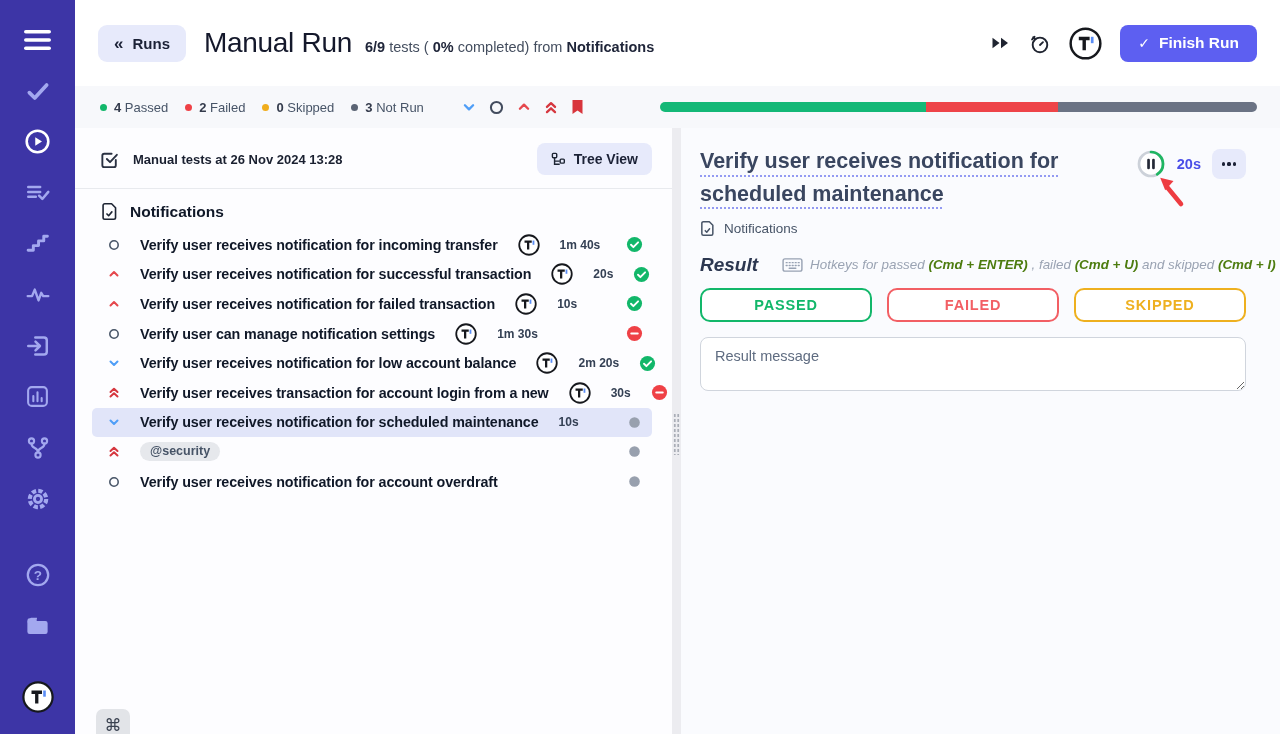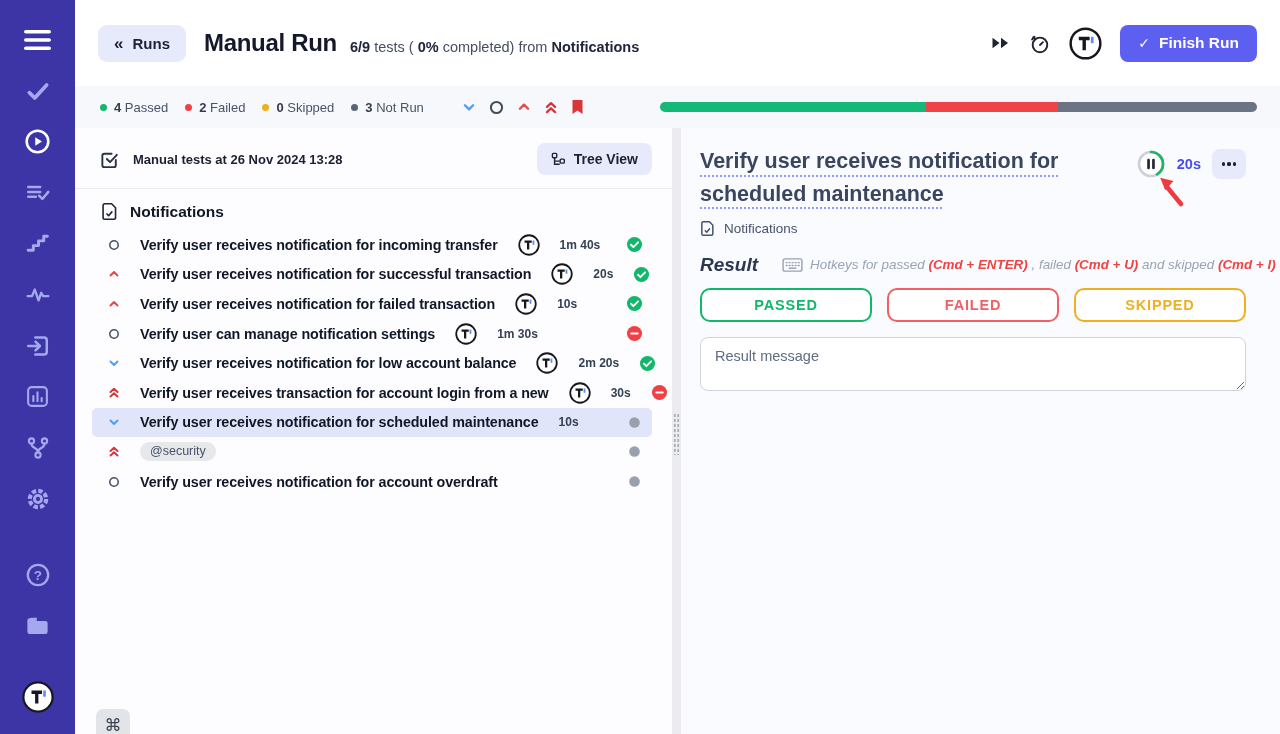--- a/index.html
+++ b/index.html
@@ -14,21 +14,21 @@
   .s-spacer { height:25px; }
   .s-logo { margin-top:auto; margin-bottom:12px; }
 
   
   .main { flex:1; display:flex; flex-direction:column; min-width:0; }
 
   
   .topbar { height:86px; background:#ffffff; display:flex; align-items:center; padding:0 23px; flex-shrink:0; }
   .back-btn { display:flex; align-items:center; gap:9px; background:#e7eafb; border:none; border-radius:9px; padding:10px 16px; font-family:inherit; font-size:15px; font-weight:700; color:#1b2136; cursor:pointer; }
   .back-btn .chev { font-size:17px; line-height:1; }
-  .page-title { margin-left:18px; font-size:24px; font-weight:700; color:#14182b; letter-spacing:-0.3px; }
+  .page-title { margin-left:18px; font-size:28px; font-weight:400; color:#14182b; letter-spacing:-0.3px; }
   .subtitle { margin-left:13px; padding-top:8px; font-size:14.5px; color:#444e5f; white-space:nowrap; }
   .subtitle b { color:#20263a; font-weight:700; }
   .topbar-right { margin-left:auto; display:flex; align-items:center; gap:18px; }
   .icon-btn { background:none; border:none; cursor:pointer; display:flex; align-items:center; }
   .finish-btn { display:flex; align-items:center; gap:9px; background:#5d5ff1; color:#fff; border:none; border-radius:8px; height:37px; padding:0 18px; font-family:inherit; font-size:15.5px; font-weight:700; cursor:pointer; }
   .finish-btn .check { font-size:14px; }
 
   
   .statusbar { height:42px; background:#f7f8fb; display:flex; align-items:center; padding:0 23px 0 25px; flex-shrink:0; }
   .counts { display:flex; gap:17px; }
@@ -53,40 +53,40 @@
   .lp-header .lp-title { font-size:13px; font-weight:700; color:#1a2030; }
   .tree-btn { margin-left:auto; display:flex; align-items:center; gap:8px; background:#e7eafb; border:none; border-radius:8px; padding:8px 14px; font-family:inherit; font-size:14px; font-weight:700; color:#1b2136; cursor:pointer; }
   .lp-divider { border-bottom:1px solid #e8eaee; }
   .folder-row { display:flex; align-items:center; gap:12px; padding:13px 0 9px 26px; font-size:15.5px; font-weight:700; color:#101828; }
   .trow { height:29.6px; display:flex; align-items:center; gap:20px; margin:0 20px 0 17px; padding:0 9px 0 15px; border-radius:5px; cursor:pointer; }
   .trow.selected { background:#e1e5f9; }
   .trow .prio { width:13px; display:flex; justify-content:center; flex-shrink:0; }
   .trow .ttitle { font-size:14.3px; font-weight:600; color:#101828; white-space:nowrap; letter-spacing:-0.1px; }
   .trow .tlogo { display:flex; flex-shrink:0; }
   .trow .dur { font-size:12px; font-weight:700; color:#344054; white-space:nowrap; }
-  .trow .tag { background:#e6e8ec; color:#475467; font-size:12.5px; padding:2px 10px 3px; border-radius:11px; white-space:nowrap; }
+  .trow .tag { background:#e6e8ec; color:#475467; font-size:12.5px; padding:2px 10px 3px; border-radius:11px; white-space:nowrap;font-weight:bold; }
   .trow .tstatus { margin-left:auto; display:flex; }
   .cmd-btn { position:absolute; left:21px; bottom:-8px; width:34px; height:33px; background:#e2e4e8; border:none; border-radius:7px; font-size:17px; color:#3a4250; cursor:pointer; font-family:inherit; }
 
   
   .rp-top { display:flex; justify-content:space-between; align-items:flex-start; }
   .rp-title { max-width:380px; font-size:21.5px; font-weight:700; color:#3a4660; line-height:1.53;
     text-decoration:underline dotted #939af2; text-underline-offset:7px; text-decoration-thickness:1.5px; }
   .rp-controls { display:flex; align-items:center; gap:11px; margin-top:4px; position:relative; }
   .pause-btn { background:none; border:none; cursor:pointer; display:flex; padding:0; }
   .timer { font-size:14.5px; font-weight:700; color:#4a4ee8; }
   .more-btn { width:34px; height:30px; background:#e7eafb; border:none; border-radius:8px; cursor:pointer; display:flex; align-items:center; justify-content:center; gap:2.5px; }
   .more-btn i { width:3.2px; height:3.2px; border-radius:50%; background:#1b2136; }
   .annot-arrow { position:absolute; left:20px; top:24px; pointer-events:none; z-index:2; }
   .rp-breadcrumb { display:flex; align-items:center; gap:9px; margin-top:9px; font-size:13.5px; color:#475467; }
   .result-row { display:flex; align-items:center; margin-top:17px;font-style:italic; }
   .result-label { font-size:19px; font-weight:800; color:#2c3750; }
   .hotkeys { margin-left:24px; font-size:13.4px; color:#9aa3b3; display:flex; align-items:center; flex-wrap:nowrap; white-space:pre; }
   .hotkeys svg { margin-right:7px; flex-shrink:0; }
-  .hotkeys .strong { color:#ef4444; font-weight:700; }
+  .hotkeys .strong { color:#4d7c0f; font-weight:700; }
   .result-buttons { display:flex; gap:15px; margin-top:12px; }
   .rbtn { flex:1; height:34px; background:#fff; border:2px solid; border-radius:10px; font-family:inherit; font-size:14.5px; font-weight:800; letter-spacing:0.8px; cursor:pointer; }
   .msg-box { margin-top:15px; width:100%; height:54px; border:1px solid #d0d5dd; border-radius:8px; padding:10px 14px; font-family:inherit; font-size:14.5px; color:#1f2937; resize:vertical; background:#fff; outline:none; }
   .msg-box::placeholder { color:#5f6c81; }
 </style>
 </head>
 <body>
 
 <div class="app">
 

